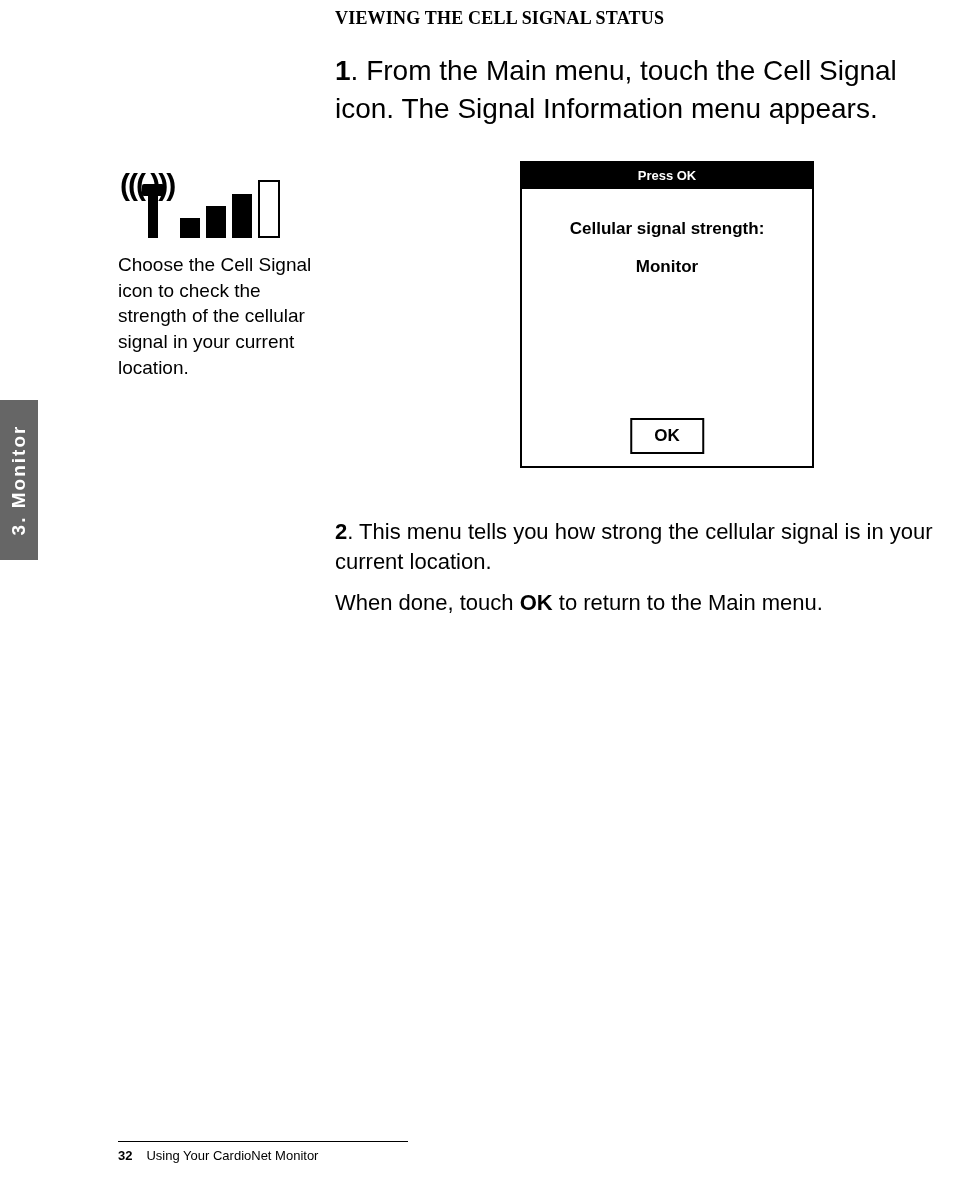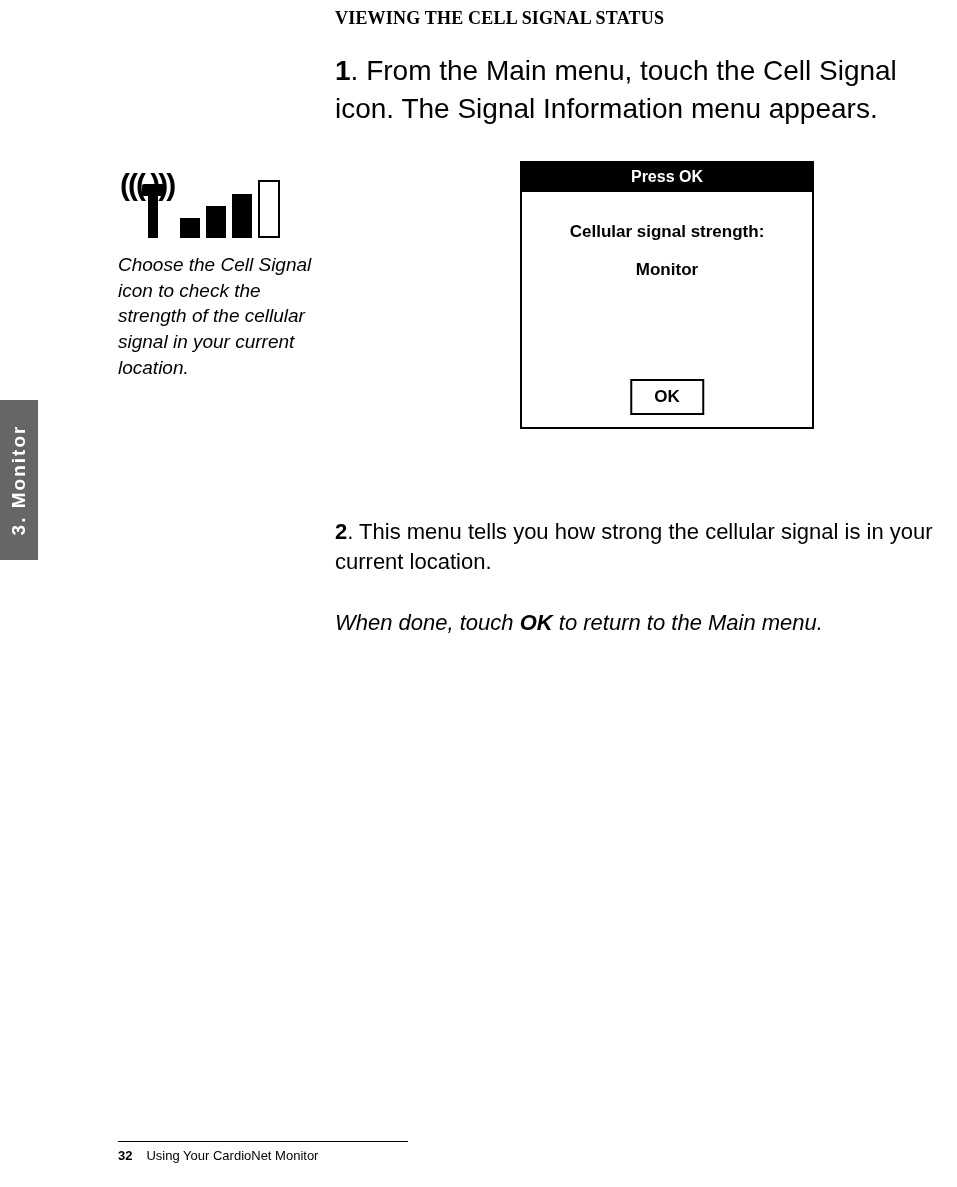--- a/index.html
+++ b/index.html
@@ -38,33 +38,31 @@
   .step2-block {
     position: absolute;
     top: 517px;
     left: 335px;
     right: 20px;
     font-size: 22px;
     line-height: 1.35;
   }
   .step2-block .num { font-weight: bold; }
   .step2-finish {
-    margin-top: 32px;
-    font-style: italic;
+    margin-top: 12px;
   }
 
   
   .left-icon-area {
     position: absolute;
     top: 170px;
     left: 118px;
     width: 195px;
   }
   .left-caption {
-    font-style: italic;
     font-size: 19px;
     line-height: 1.35;
     margin-top: 14px;
   }
 
   
   .signal-icon {
     width: 170px;
     height: 68px;
     position: relative;
@@ -115,27 +113,27 @@
     left: 520px;
     width: 290px;
     border: 2px solid #000;
     background: #fff;
   }
   .device-titlebar {
     background: #000;
     color: #fff;
     font-weight: bold;
     text-align: center;
-    font-size: 16px;
+    font-size: 13px;
     padding: 5px 0 6px;
   }
   .device-body {
     padding: 30px 12px 14px;
     text-align: center;
-    height: 235px;
+    height: 277px;
     box-sizing: border-box;
     position: relative;
   }
   .device-msg1 {
     font-weight: bold;
     font-size: 17px;
   }
   .device-msg2 {
     font-weight: bold;
     font-size: 17px;

